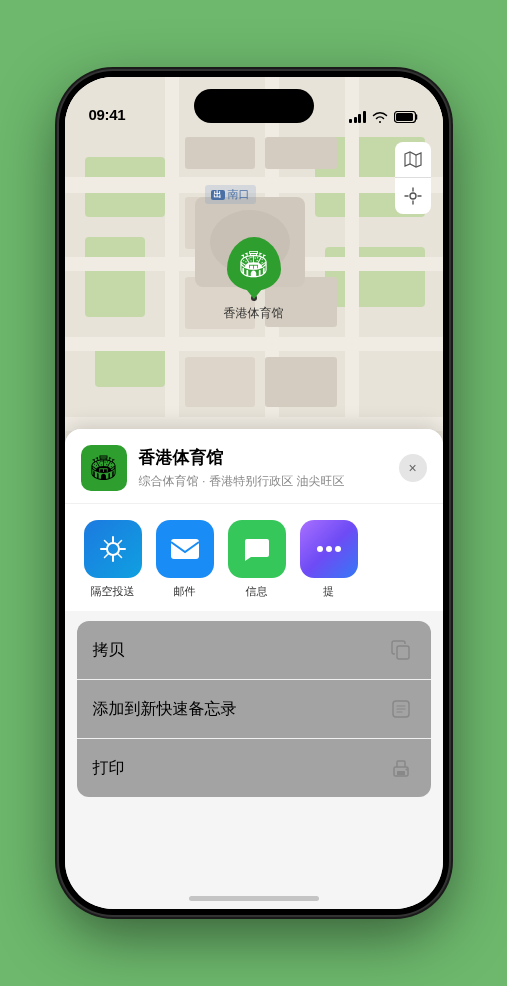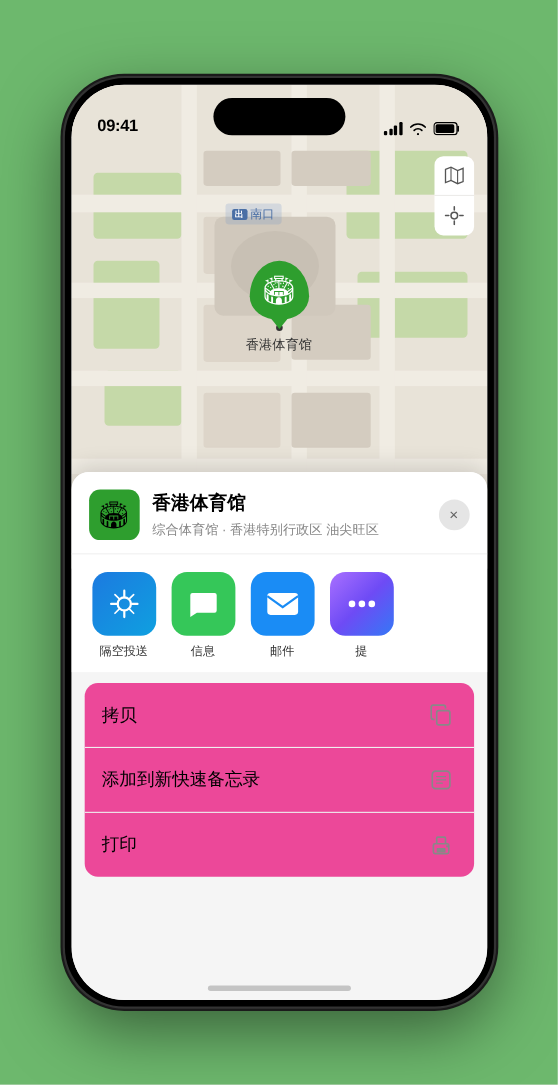--- a/index.html
+++ b/index.html
@@ -344,21 +344,21 @@
     }
     .more-dot {
       width: 6px; height: 6px;
       background: white;
       border-radius: 50%;
     }
 
     
     .action-list {
       margin: 10px 12px 0;
-      background: #ec4899;
+      background: #a3a3a3;
       border-radius: 12px;
       overflow: hidden;
     }
 
     .action-item {
       display: flex;
       align-items: center;
       justify-content: space-between;
       padding: 15px 16px;
       border-bottom: 1px solid #f0f0f0;
@@ -507,36 +507,36 @@
             <svg width="32" height="32" viewBox="0 0 32 32" fill="none">
               <circle cx="16" cy="16" r="6" stroke="white" stroke-width="2" fill="none"></circle>
               <path d="M16 4 L16 10 M16 22 L16 28 M4 16 L10 16 M22 16 L28 16" stroke="white" stroke-width="2" stroke-linecap="round"></path>
               <path d="M7.5 7.5 L11.5 11.5 M20.5 20.5 L24.5 24.5 M24.5 7.5 L20.5 11.5 M11.5 20.5 L7.5 24.5" stroke="white" stroke-width="1.5" stroke-linecap="round"></path>
             </svg>
           </div>
           <span class="share-label">隔空投送</span>
         </div>
 
         <div class="share-item">
-          <div class="share-icon-wrap messages">
-            <svg width="32" height="32" viewBox="0 0 32 32" fill="none">
-              <path d="M6 6h20a2 2 0 0 1 2 2v14a2 2 0 0 1-2 2H10l-6 4V8a2 2 0 0 1 2-2z" fill="white"></path>
-            </svg>
-          </div>
-          <span class="share-label">信息</span>
-        </div>
-
-        <div class="share-item">
           <div class="share-icon-wrap mail">
             <svg width="32" height="28" viewBox="0 0 32 28" fill="none">
               <rect x="2" y="4" width="28" height="20" rx="3" fill="white"></rect>
               <path d="M2 7l14 10L30 7" stroke="#1a8cf5" stroke-width="2" fill="none"></path>
             </svg>
           </div>
           <span class="share-label">邮件</span>
+        </div>
+
+        <div class="share-item">
+          <div class="share-icon-wrap messages">
+            <svg width="32" height="32" viewBox="0 0 32 32" fill="none">
+              <path d="M6 6h20a2 2 0 0 1 2 2v14a2 2 0 0 1-2 2H10l-6 4V8a2 2 0 0 1 2-2z" fill="white"></path>
+            </svg>
+          </div>
+          <span class="share-label">信息</span>
         </div>
 
 
         <div class="share-item">
           <div class="share-icon-wrap more">
             <div class="more-dots">
               <div class="more-dot"></div>
               <div class="more-dot"></div>
               <div class="more-dot"></div>
             </div>

